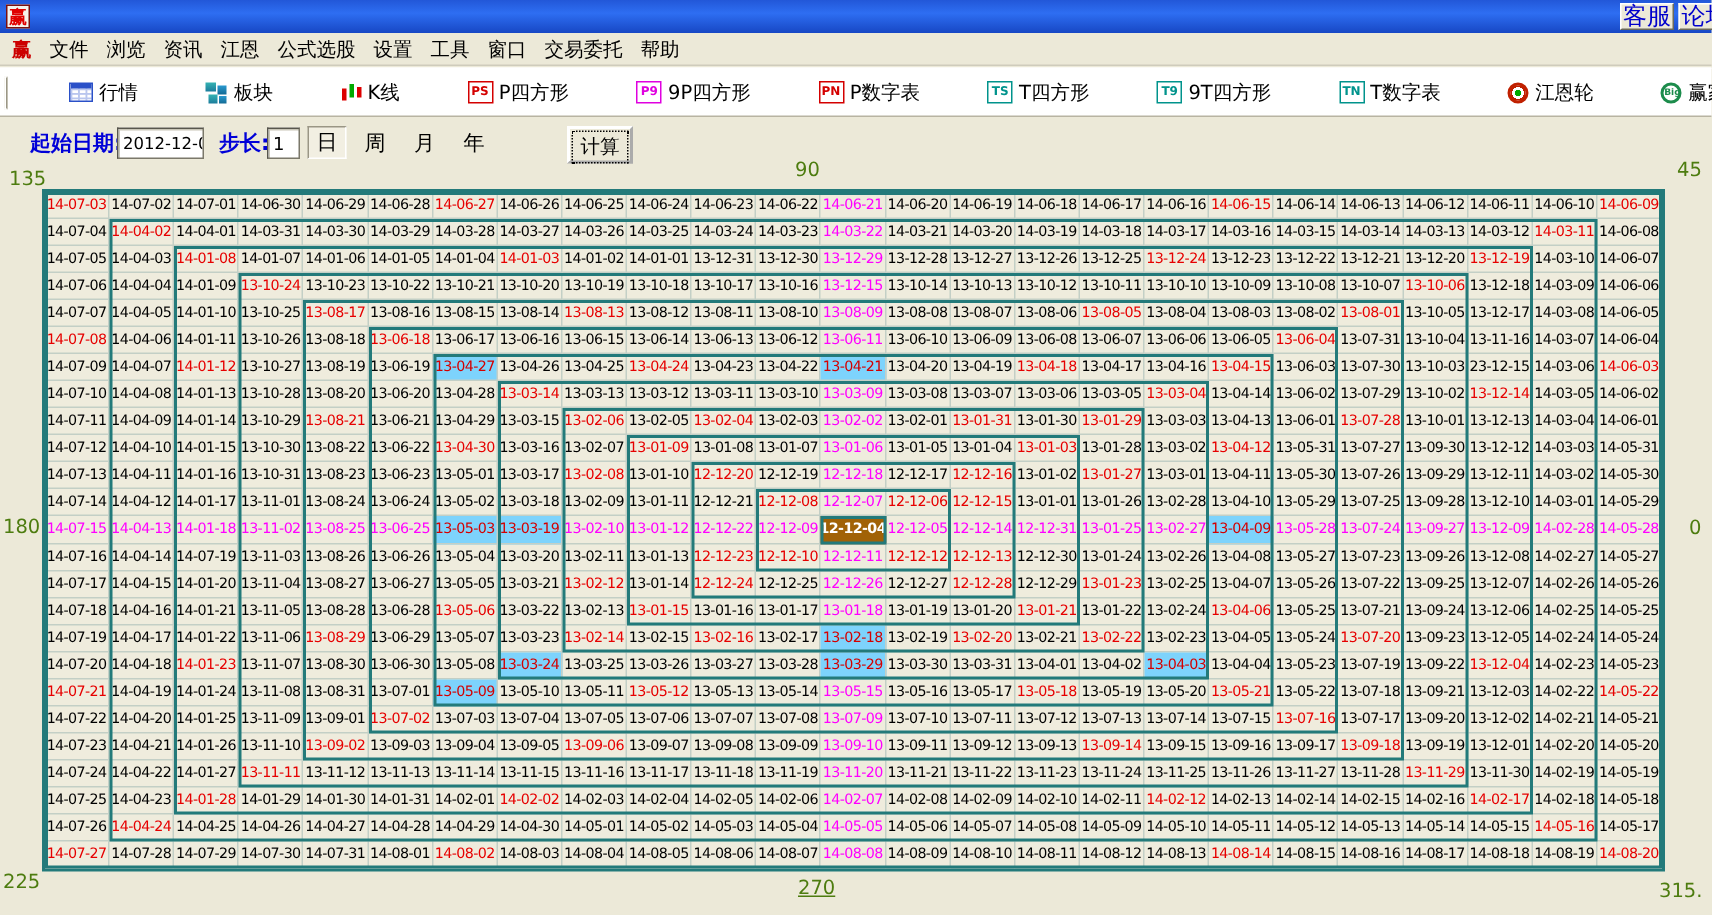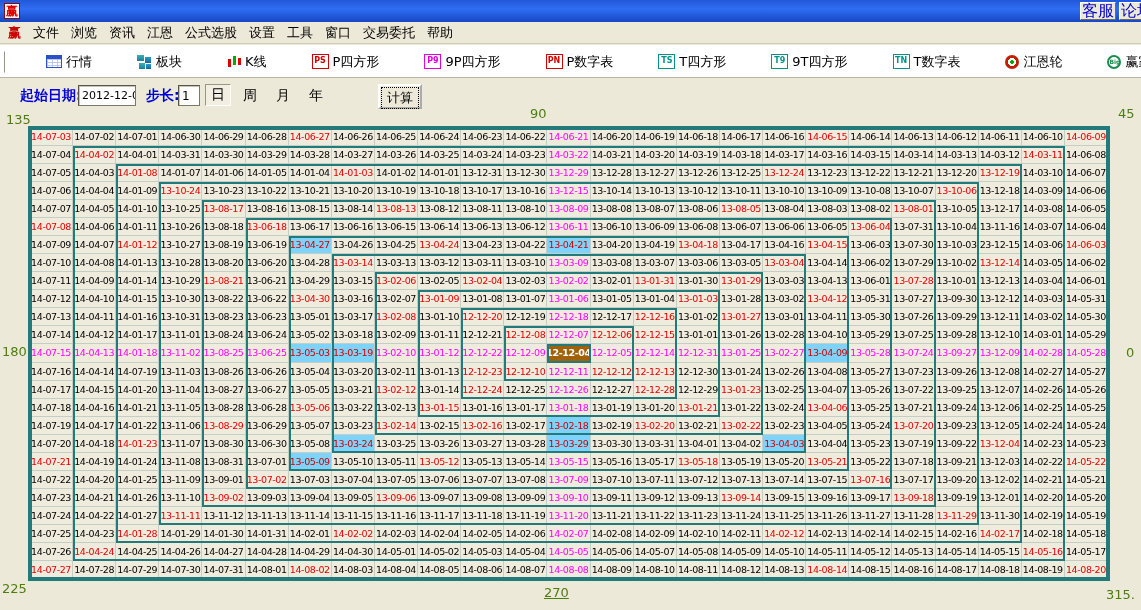--- a/index.html
+++ b/index.html
@@ -193,21 +193,21 @@
     <span class="inner">计算</span>
   </button>
 </div>
 
 <div class="angle-label" style="left:6px;  top:112px;">135</div>
 <div class="angle-label" style="left:530px;top:106px;">90</div>
 <div class="angle-label" style="left:1118px;top:106px;">45</div>
 <div class="angle-label" style="left:2px;  top:344px;">180</div>
 <div class="angle-label" style="left:1126px;top:345px;">0</div>
 <div class="angle-label" style="left:2px;  top:581px;">225</div>
-<div class="angle-label" style="left:544px;top:585px;text-decoration:underline;">270</div>
+<div class="angle-label" style="left:532px;top:585px;text-decoration:underline;">270</div>
 <div class="angle-label" style="left:1106px;top:587px;">315.</div>
 
 <div class="square-wrap" id="square">
     <div class="cell red">14-07-03</div>
     <div class="cell">14-07-02</div>
     <div class="cell">14-07-01</div>
     <div class="cell">14-06-30</div>
     <div class="cell">14-06-29</div>
     <div class="cell">14-06-28</div>
     <div class="cell red">14-06-27</div>

